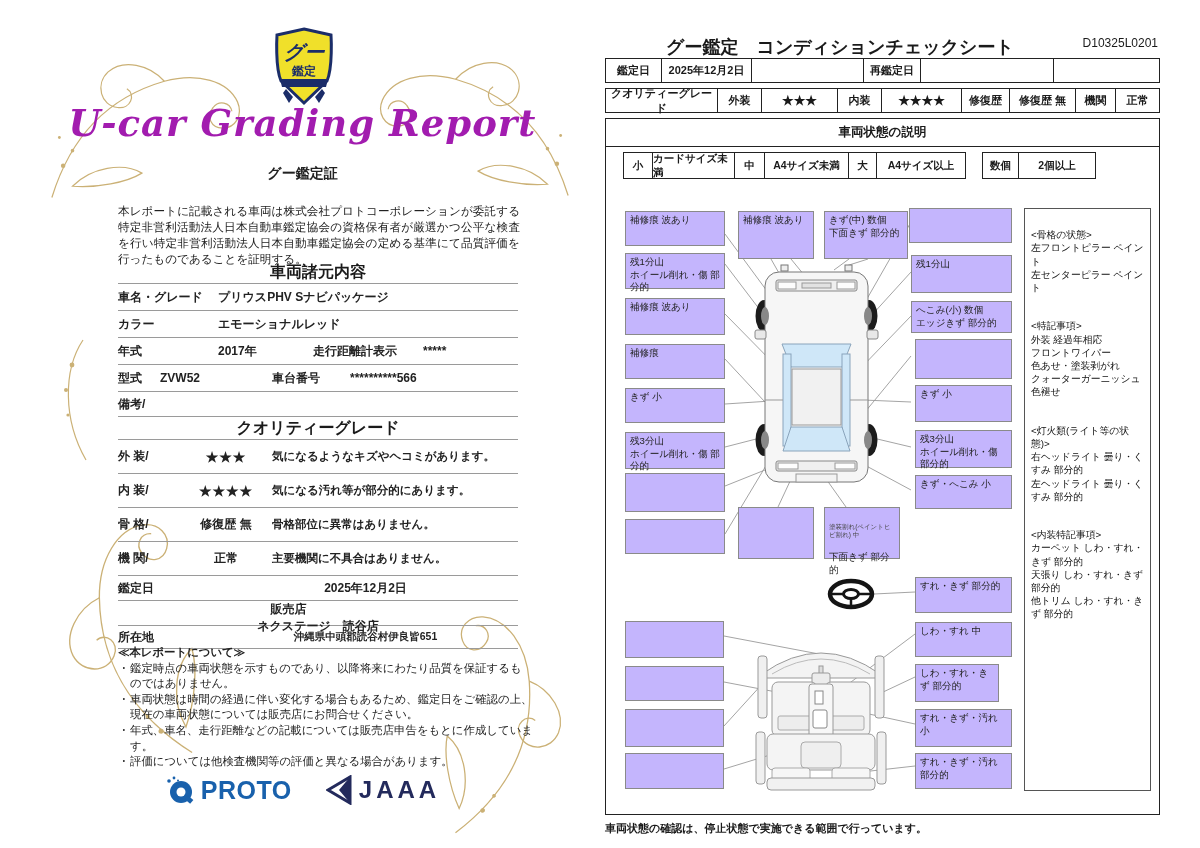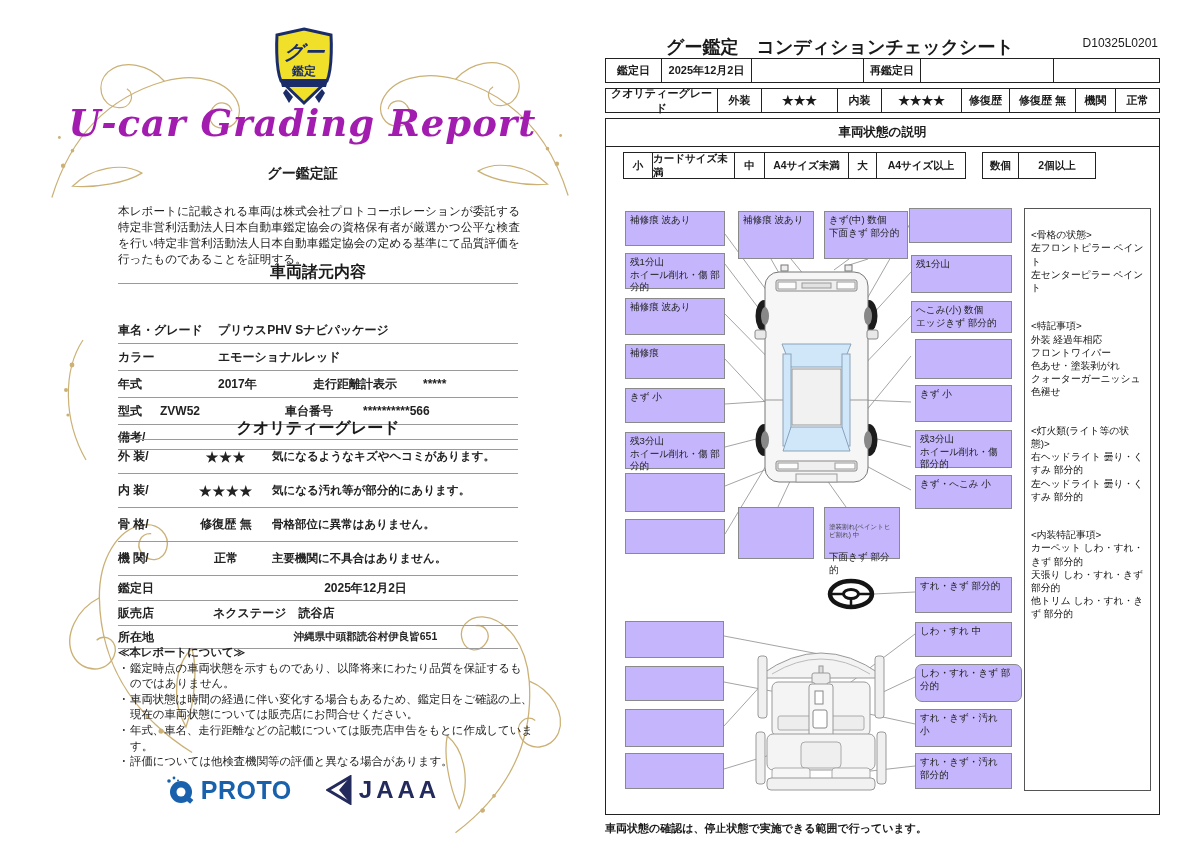--- a/index.html
+++ b/index.html
@@ -120,38 +120,38 @@
     <text x="31" y="48" text-anchor="middle" font-size="12" font-weight="bold" fill="#1b2d69">鑑定</text>
   </svg>
 
   <div class="cert-title">U-car Grading Report</div>
   <div class="cert-sub">グー鑑定証</div>
   <p class="intro">本レポートに記載される車両は株式会社プロトコーポレーションが委託する特定非営利活動法人日本自動車鑑定協会の資格保有者が厳選かつ公平な検査を行い特定非営利活動法人日本自動車鑑定協会の定める基準にて品質評価を行ったものであることを証明する。</p>
 
   <div class="sec-h" style="top:247px;">車両諸元内容</div>
 
   <div class="tbl" style="top:268px;">
-    <div class="trow" style="height:26px;margin-top:33px;">
+    <div class="trow" style="height:26px;">
       <span class="lab" style="width:100px;">車名・グレード</span>
       <span>プリウスPHV Sナビパッケージ</span>
     </div>
     <div class="trow" style="height:26px;">
       <span class="lab" style="width:100px;">カラー</span>
       <span>エモーショナルレッド</span>
     </div>
     <div class="trow" style="height:26px;">
       <span class="lab" style="width:100px;">年式</span>
       <span style="width:95px;">2017年</span>
       <span class="lab" style="width:110px;">走行距離計表示</span>
       <span>*****</span>
     </div>
     <div class="trow" style="height:26px;">
       <span class="lab" style="width:42px;">型式</span>
       <span style="width:112px;">ZVW52</span>
-      <span class="lab" style="width:78px;margin-left:13px;">車台番号</span>
+      <span class="lab" style="width:78px;">車台番号</span>
       <span>**********566</span>
     </div>
     <div class="trow" style="height:24px;">
       <span class="lab">備考/</span>
     </div>
   </div>
 
   <div class="sec-h" style="top:403px;">クオリティーグレード</div>
 
   <div class="tbl" style="top:424px;">
@@ -172,21 +172,21 @@
     </div>
     <div class="trow" style="height:33px;">
       <span class="lab" style="width:62px;">機 関/</span>
       <span style="width:92px;text-align:center;">正常</span>
       <span class="grow-desc">主要機関に不具合はありません。</span>
     </div>
     <div class="trow" style="height:24px;">
       <span class="lab" style="width:95px;">鑑定日</span>
       <span style="flex:1;text-align:center;">2025年12月2日</span>
     </div>
-    <div class="trow" style="height:24px;">
+    <div class="trow" style="height:24px;flex-direction:column;">
       <span class="lab" style="width:95px;">販売店</span>
       <span style="flex:1;text-align:left;font-size:12px;">ネクステージ　読谷店</span>
     </div>
     <div class="trow" style="height:22px;">
       <span class="lab" style="width:95px;">所在地</span>
       <span style="flex:1;text-align:center;font-size:10.5px;">沖縄県中頭郡読谷村伊良皆651</span>
     </div>
   </div>
 
   <div class="about">
@@ -402,21 +402,21 @@
 ホイール削れ・傷 部分的</div>
       <div class="abox" style="left:309px;top:271px;width:97px;height:34px;">きず・へこみ 小</div>
 
       <div class="abox" style="left:19px;top:417px;width:99px;height:37px;"></div>
       <div class="abox" style="left:19px;top:462px;width:99px;height:35px;"></div>
       <div class="abox" style="left:19px;top:505px;width:99px;height:38px;"></div>
       <div class="abox" style="left:19px;top:549px;width:99px;height:36px;"></div>
 
       <div class="abox" style="left:309px;top:373px;width:97px;height:36px;">すれ・きず 部分的</div>
       <div class="abox" style="left:309px;top:418px;width:97px;height:35px;">しわ・すれ 中</div>
-      <div class="abox" style="left:309px;top:460px;width:107px;height:38px;border-radius:7px;">しわ・すれ・きず 部分的</div>
+      <div class="abox" style="left:309px;top:460px;width:84px;height:38px;">しわ・すれ・きず 部分的</div>
       <div class="abox" style="left:309px;top:505px;width:97px;height:38px;">すれ・きず・汚れ 小</div>
       <div class="abox" style="left:309px;top:549px;width:97px;height:36px;">すれ・きず・汚れ 部分的</div>
 
       <div class="notes">
         <div class="nsec"><span>&lt;骨格の状態&gt;</span><br><span>左フロントピラー ペイント
 左センターピラー ペイント</span></div>
         <div class="nsec"><span>&lt;特記事項&gt;</span><br><span>外装 経過年相応
 フロントワイパー
 色あせ・塗装剥がれ
 クォーターガーニッシュ色褪せ</span></div>

